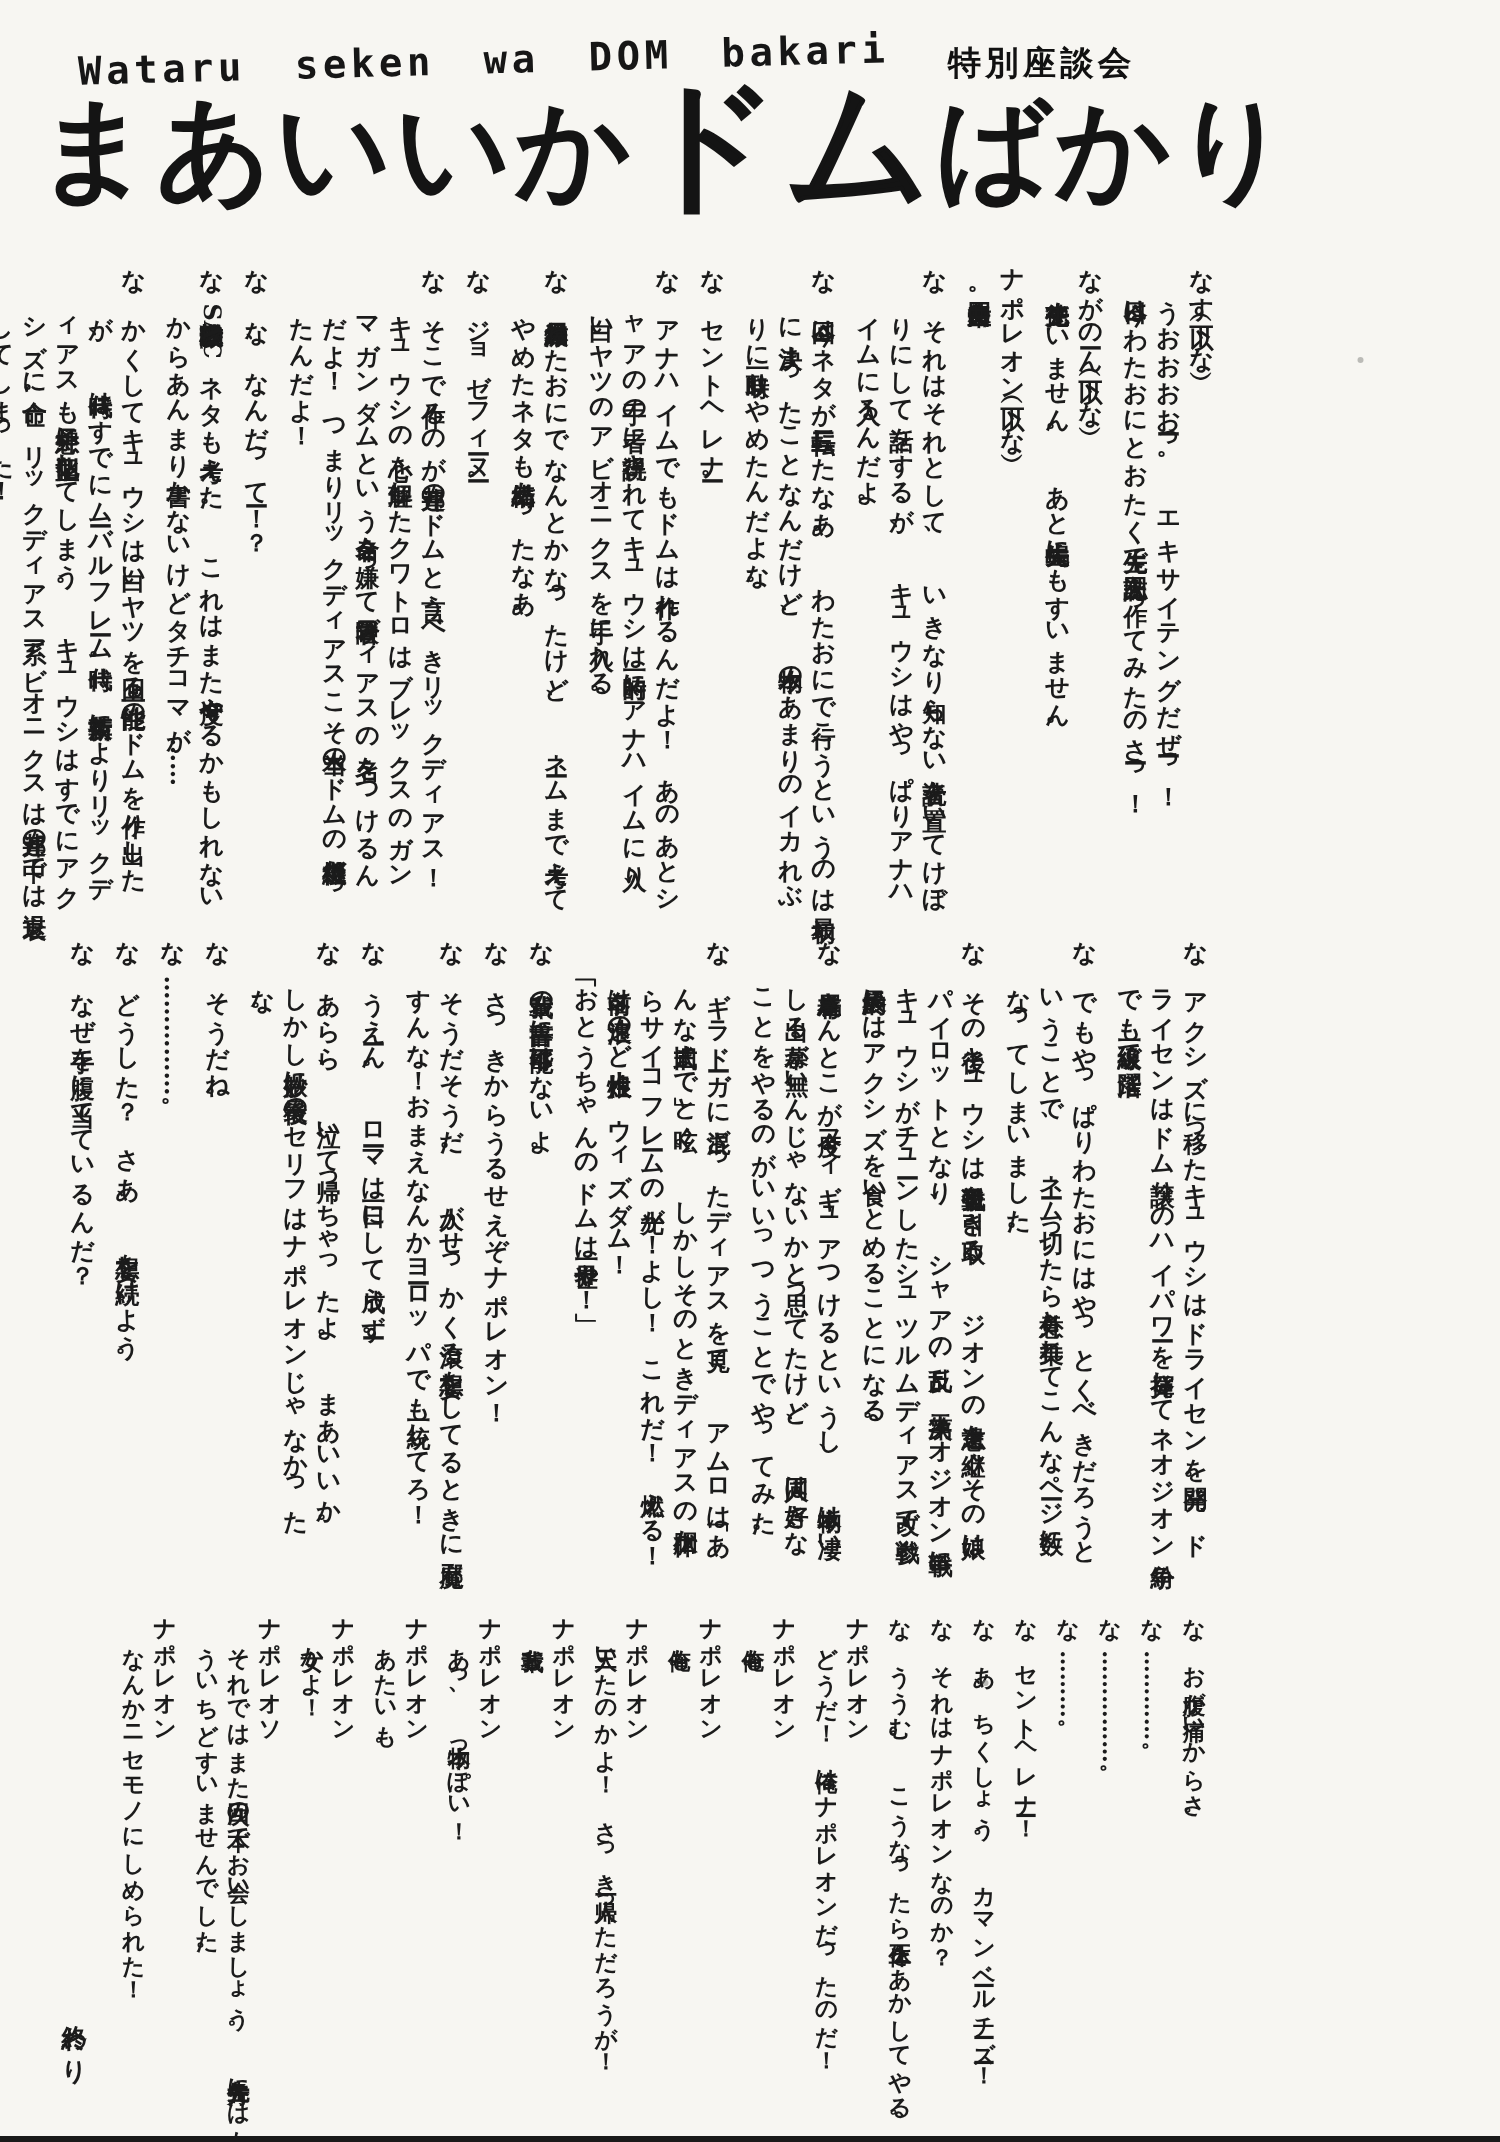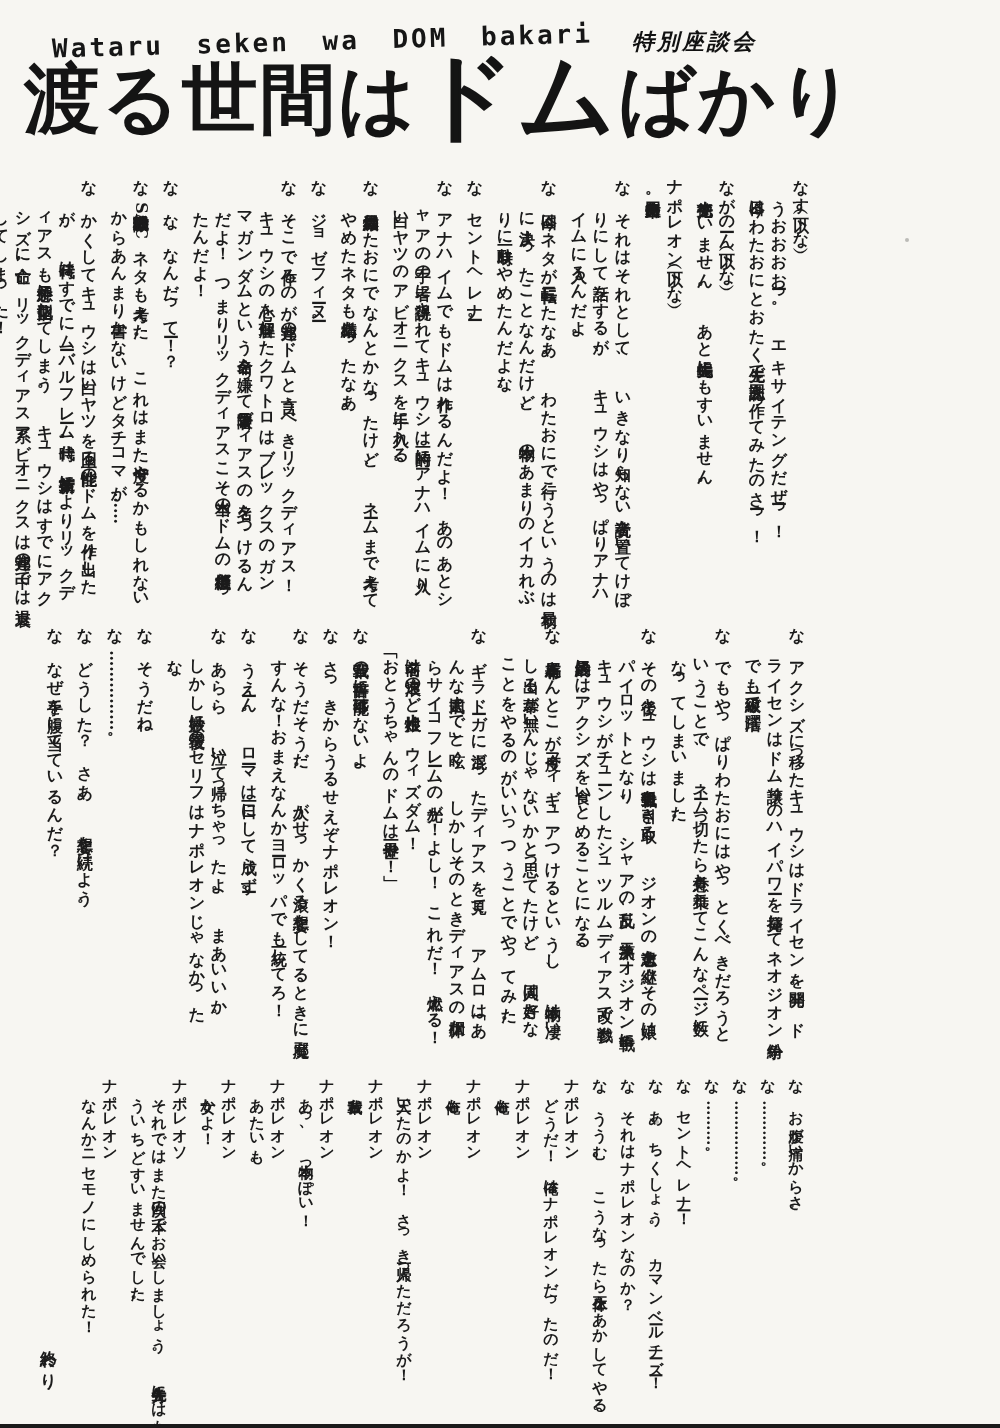--- a/index.html
+++ b/index.html
@@ -20,21 +20,20 @@
     letter-spacing: 3px; word-spacing: 14px;
     transform: rotate(-1.6deg);
     color: #161616;
     white-space: nowrap;
   }
   .roundtable {
     position: absolute; left: 632px; top: 27px;
     font-weight: bold; font-size: 22px;
     letter-spacing: 3px;
     color: #111;
-    font-style: italic;
   }
   .title {
     position: absolute; left: 24px; top: 46px; margin: 0;
     white-space: nowrap;
     font-weight: bold;
     color: #141414;
     line-height: 100px;
   }
   .title .t-part { font-size: 76px; letter-spacing: 2px; }
   .title .emph {
@@ -88,21 +87,21 @@
   .speck { position: absolute; width: 4px; height: 4px; border-radius: 50%; background: #8a8a86; opacity: .55; }
   .speck.s1 { left: 905px; top: 238px; }
   .speck.s2 { left: 655px; top: 1120px; }
 </style>
 </head>
 <body>
 
 <header>
   <div class="romaji">Wataru seken wa DOM bakari</div>
   <div class="roundtable">特別座談会</div>
-  <h1 class="title"><span class="t-part">渡る世間は</span><span class="emph">ドム</span><span class="t-part">ばかり</span></h1>
+  <h1 class="title"><span class="t-part">まあいいか</span><span class="emph">ドム</span><span class="t-part">ばかり</span></h1>
 </header>
 
 <section class="band" style="top:168px; height:432px; right:188px;">
 
 <div class="speech block"><span class="spk">なす（以下　な）</span><span class="txt">うおおおおーっ。　エキサイテングだぜーっ！
 今日はわたおにとおたく先生で同人誌を作ってみたのさーっ！</span></div>
     <div class="speech block"><span class="spk">ながのーん（以下　な）</span><span class="txt">徳光先生すいません。　あと大嶋先生にもすいません。</span></div>
     <div class="speech block"><span class="spk">ナポレオン（以下　な）</span><span class="txt">皇帝円舞曲。</span></div>
     <div class="speech inline"><span class="spk">な</span><span class="txt">それはそれとして、　いきなり知らない読者を置いてけぼりにして話をするが、　キュウシはやっぱりアナハイムに入るんだよ。</span></div>
     <div class="speech inline"><span class="spk">な</span><span class="txt">今回はネタが二転三転したなあ。　わたおにで行こうというのは最初に決まったことなんだけど、　本物のあまりのイカれぶりに一時取りやめたんだよな。</span></div>

